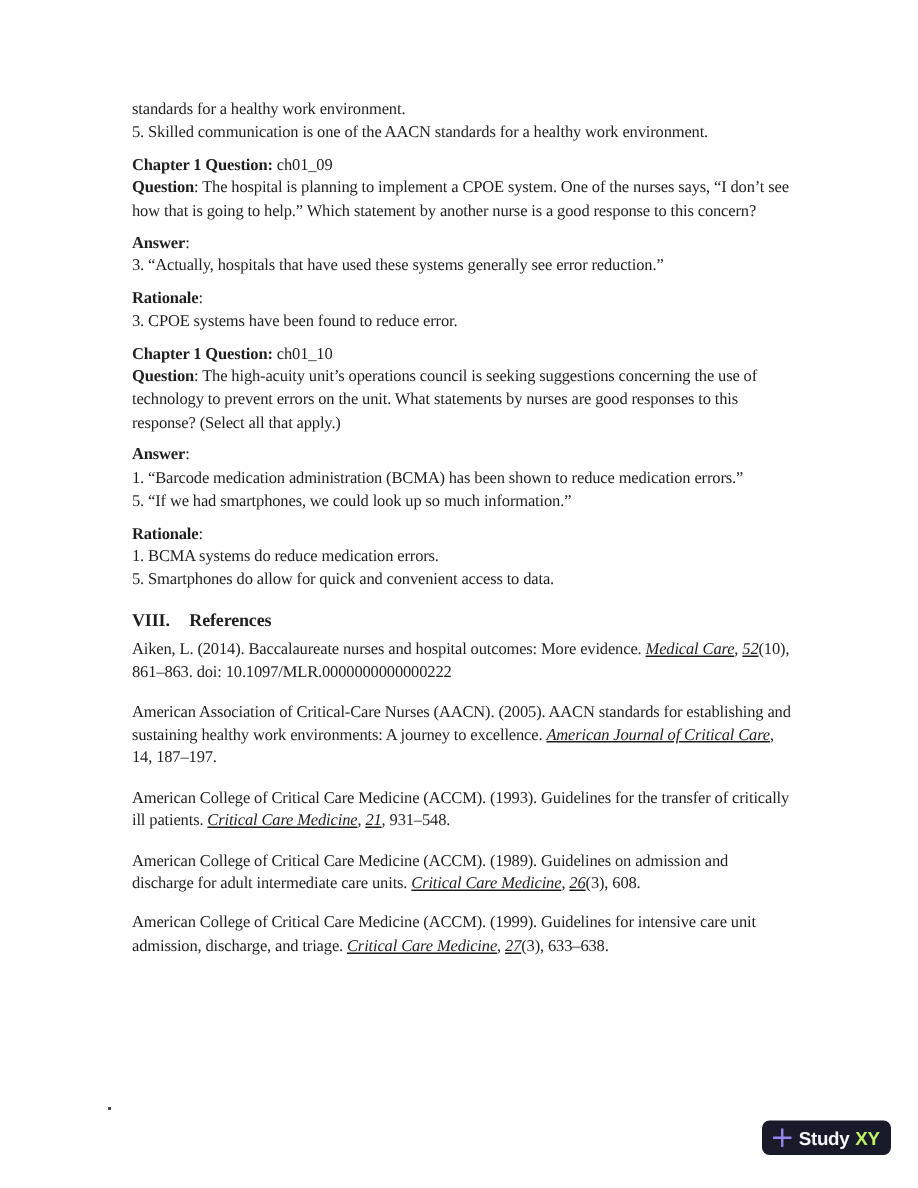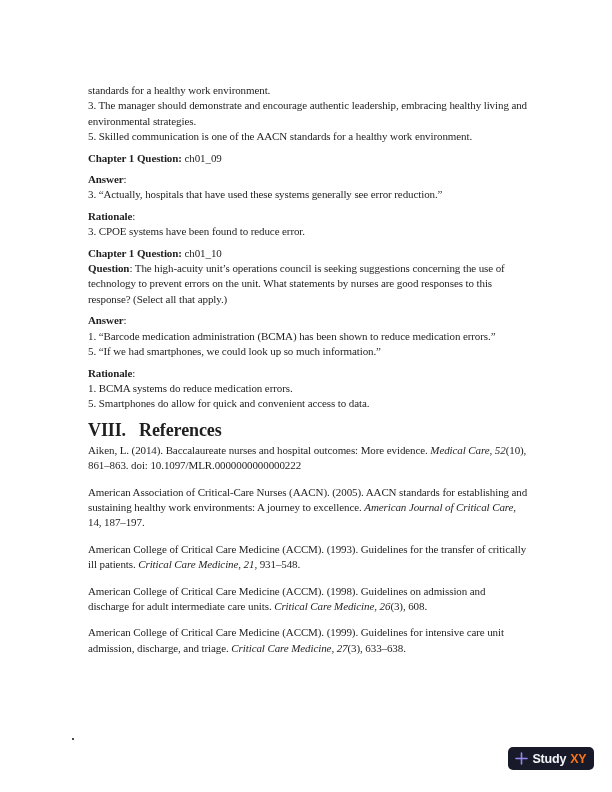--- a/index.html
+++ b/index.html
@@ -14,35 +14,34 @@
   }
   .content {
     position: absolute;
     left: 88px;
     top: 66px;
     width: 474px;
     font-size: 11px;
     line-height: 15.4px;
     letter-spacing: -0.1px;
     white-space: nowrap;
-    margin-top: 17px;
   }
   .content p { margin: 0; }
   .gap { height: 6px; }
   .section-heading {
-    font-size: 18px;
+    font-size: 12px;
     line-height: 17px;
     font-weight: bold;
     margin-top: 10px !important;
   }
   .section-heading .tab { margin-left: 13px; }
   .reference { margin-top: 11px !important; }
   .section-heading + .reference { margin-top: 4px !important; }
   .run-bold { font-weight: bold; }
-  .run-italic { font-style: italic; }
+  .run-italic { font-style: italic; text-decoration: underline; }
   .run-underline { }
   .stray-dot {
     position: absolute;
     left: 72px;
     top: 738px;
     width: 2px;
     height: 2px;
     background: #4a4a4a;
   }
   .brand-badge {
@@ -63,24 +62,24 @@
     text-align: center;
   }
   .brand-badge .plus-wrap { display: flex; align-items: center; }
 </style>
 </head>
 <body>
 
 <div class="page">
   <div class="content">
       <p class="line"><span>standards for a healthy work environment.</span></p>
-      <p class="line"><span>3. The manager should demonstrate and encourage authentic leadership, embracing healthy living and</span><br><span>environmental strategies.</span></p>
       <p class="line"><span>5. Skilled communication is one of the AACN standards for a healthy work environment.</span></p>
       <div class="gap"></div>
       <p class="line"><span class="run-bold run-underline">Chapter 1 Question:</span><span class="run-underline"> ch01_09</span></p>
+      <p class="line"><span class="run-bold">Question</span><span>: The hospital is planning to implement a CPOE system. One of the nurses says, “I don’t see</span><br><span>how that is going to help.” Which statement by another nurse is a good response to this concern?</span></p>
       <div class="gap"></div>
       <p class="line"><span class="run-bold">Answer</span><span>:</span></p>
       <p class="line"><span>3. “Actually, hospitals that have used these systems generally see error reduction.”</span></p>
       <div class="gap"></div>
       <p class="line"><span class="run-bold">Rationale</span><span>:</span></p>
       <p class="line"><span>3. CPOE systems have been found to reduce error.</span></p>
       <div class="gap"></div>
       <p class="line"><span class="run-bold run-underline">Chapter 1 Question:</span><span class="run-underline"> ch01_10</span></p>
       <p class="line"><span class="run-bold">Question</span><span>: The high-acuity unit’s operations council is seeking suggestions concerning the use of</span><br><span>technology to prevent errors on the unit. What statements by nurses are good responses to this</span><br><span>response? (Select all that apply.)</span></p>
       <div class="gap"></div>
@@ -88,29 +87,29 @@
       <p class="line"><span>1. “Barcode medication administration (BCMA) has been shown to reduce medication errors.”</span></p>
       <p class="line"><span>5. “If we had smartphones, we could look up so much information.”</span></p>
       <div class="gap"></div>
       <p class="line"><span class="run-bold">Rationale</span><span>:</span></p>
       <p class="line"><span>1. BCMA systems do reduce medication errors.</span></p>
       <p class="line"><span>5. Smartphones do allow for quick and convenient access to data.</span></p>
       <p class="section-heading"><span>VIII.</span><span class="tab">References</span></p>
       <p class="reference"><span>Aiken, L. (2014). Baccalaureate nurses and hospital outcomes: More evidence. </span><span class="run-italic">Medical Care</span><span>, </span><span class="run-italic">52</span><span>(10),</span><br><span>861–863. doi: 10.1097/MLR.0000000000000222</span></p>
       <p class="reference"><span>American Association of Critical-Care Nurses (AACN). (2005). AACN standards for establishing and</span><br><span>sustaining healthy work environments: A journey to excellence. </span><span class="run-italic">American Journal of Critical Care</span><span>,</span><br><span>14, 187–197.</span></p>
       <p class="reference"><span>American College of Critical Care Medicine (ACCM). (1993). Guidelines for the transfer of critically</span><br><span>ill patients. </span><span class="run-italic">Critical Care Medicine</span><span>, </span><span class="run-italic">21</span><span>, 931–548.</span></p>
-      <p class="reference"><span>American College of Critical Care Medicine (ACCM). (1998). Guidelines on admission and</span><br><span>discharge for adult intermediate care units. </span><span class="run-italic">Critical Care Medicine</span><span>, </span><span class="run-italic">26</span><span>(3), 608.</span></p>
+      <p class="reference"><span>American College of Critical Care Medicine (ACCM). (1989). Guidelines on admission and</span><br><span>discharge for adult intermediate care units. </span><span class="run-italic">Critical Care Medicine</span><span>, </span><span class="run-italic">26</span><span>(3), 608.</span></p>
       <p class="reference"><span>American College of Critical Care Medicine (ACCM). (1999). Guidelines for intensive care unit</span><br><span>admission, discharge, and triage. </span><span class="run-italic">Critical Care Medicine</span><span>, </span><span class="run-italic">27</span><span>(3), 633–638.</span></p>
     </div>
 
   <div class="stray-dot"></div>
 
   <div class="brand-badge" style="background: rgb(24, 26, 41);">
     <span class="plus-wrap">
       <svg width="13" height="13" viewBox="0 0 13 13">
         <line x1="6.5" y1="1" x2="6.5" y2="12" stroke="#9287ef" stroke-width="1.6" stroke-linecap="round"></line>
         <line x1="1" y1="6.5" x2="12" y2="6.5" stroke="#9287ef" stroke-width="1.6" stroke-linecap="round"></line>
       </svg>
     </span>
     <span style="color: rgb(245, 246, 250);">Study</span>
-      <span style="color: #f97316;">XY</span>
+      <span style="color: #bef264;">XY</span>
   </div>
 </div>
 
 </body></html>

